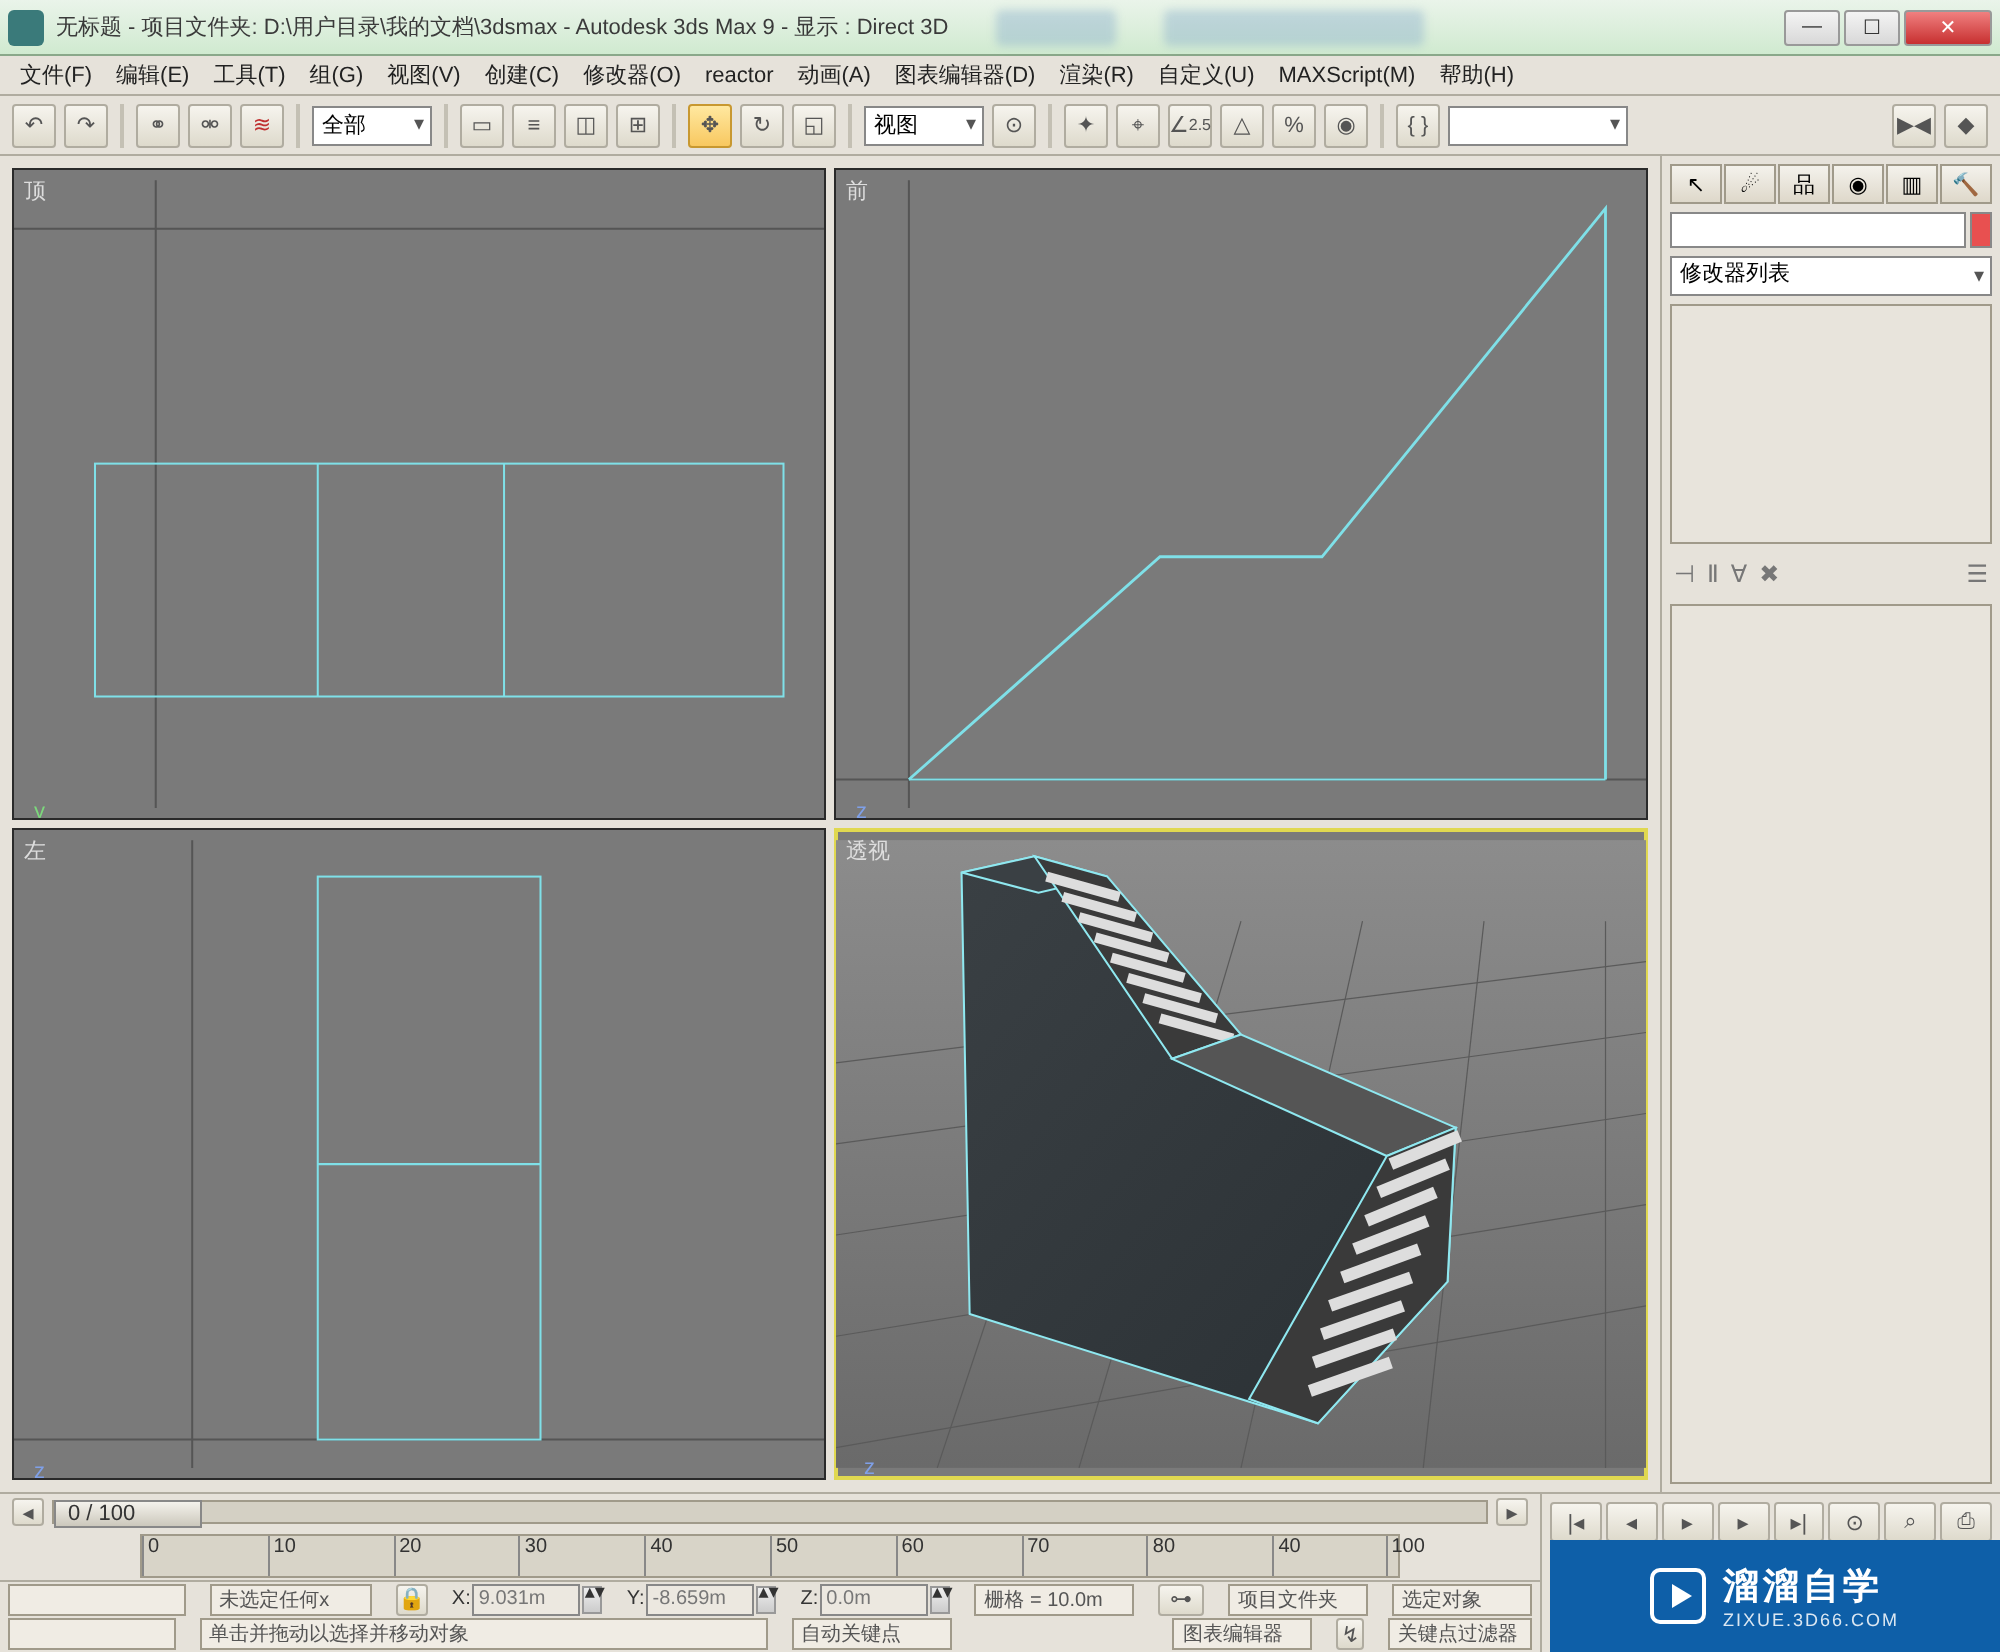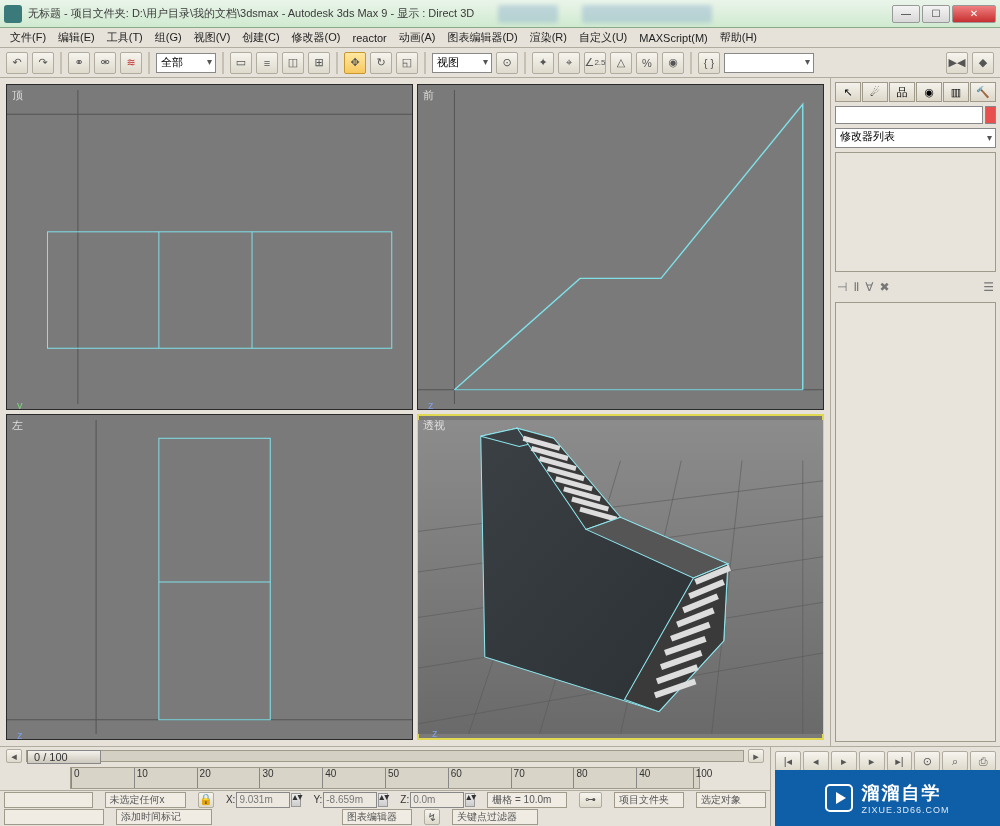--- a/index.html
+++ b/index.html
@@ -375,21 +375,22 @@
         <input value="0.0m" style="">
         <span class="spin">▴▾</span>
     </div>
     <div class="sbox" style="width:90px">栅格 = 10.0m</div>
     <div class="tbtn" style="width:26px;height:16px">⊶</div>
     <div class="sbox w3">项目文件夹</div>
     <div class="sbox w3">选定对象</div>
   </div>
   <div class="srow">
     <div class="sbox w1"></div>
-    <div class="sbox" style="width:96px">添加时间标记</div>
+    <div class="sbox" style="flex:0 0 284px">单击并拖动以选择并移动对象</div>
+    <div class="sbox" style="width:96px">自动关键点</div>
     <div style="width:106px"></div>
     <div class="sbox w3">图表编辑器</div>
     <div class="tbtn" style="width:16px;height:16px">↯</div>
     <div class="sbox" style="width:86px">关键点过滤器</div>
   </div>
 </div>
 
 <div class="navpad">
   <div class="tbtn">|◂</div>
   <div class="tbtn">◂</div>

